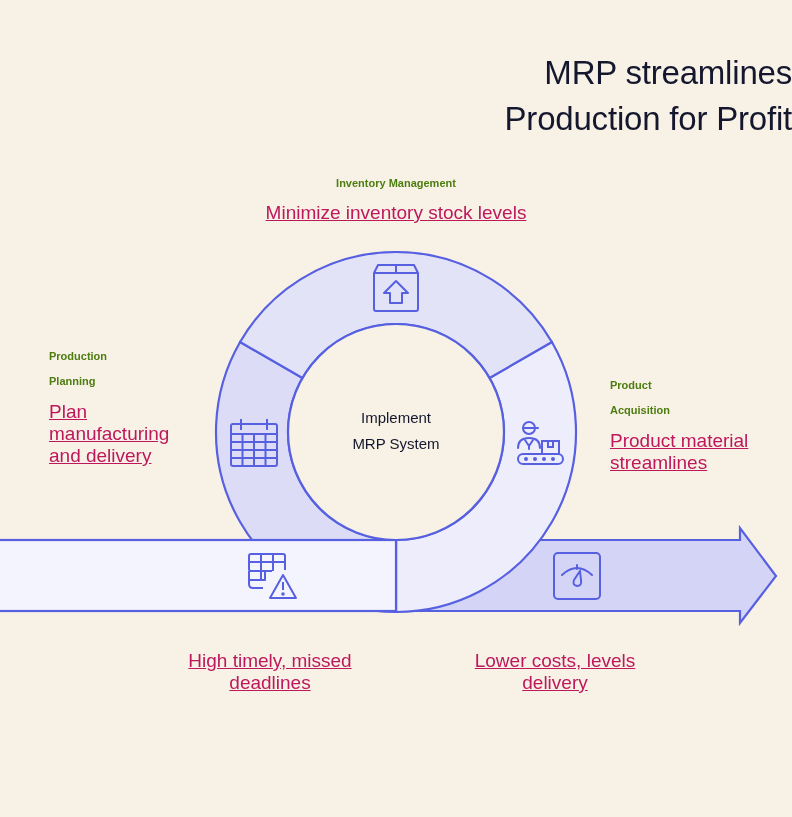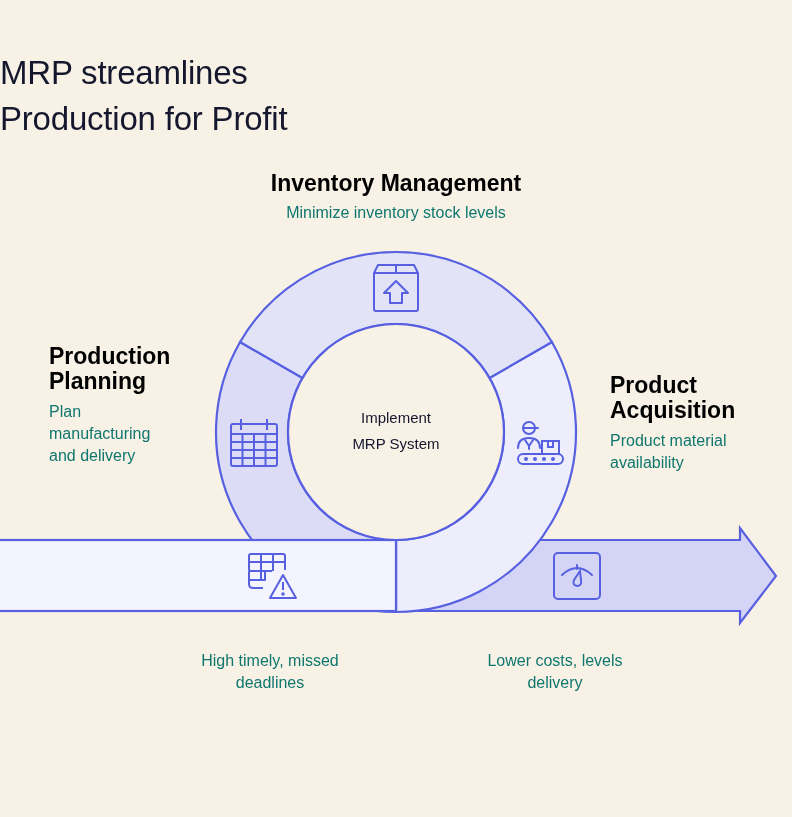--- a/index.html
+++ b/index.html
@@ -4,31 +4,31 @@
 <style>
   html, body { margin: 0; padding: 0; }
   body {
     width: 792px; height: 817px; overflow: hidden;
     background: #f8f2e6;
     font-family: "Liberation Sans", "DejaVu Sans", sans-serif;
     position: relative;
   }
   .title {
     position: absolute; left: 0; width: 792px; top: 50px;
-    text-align: left; font-size: 33px; line-height: 46px;
+    text-align: right; font-size: 33px; line-height: 46px;
     color: #14172e; font-weight: 500; letter-spacing: -0.2px;
   }
   .title div { white-space: nowrap; }
   svg.diagram { position: absolute; left: 0; top: 0; }
   .label { position: absolute; }
   .label .head {
-    color: #000000; font-weight: bold; font-size: 23px; line-height: 25px;
+    color: #4d7c0f; font-weight: bold; font-size: 11px; line-height: 25px;
   }
   .label .desc {
-    color: #0f766e; font-size: 16px; line-height: 22px; margin-top: 7px;
+    color: #be185d; font-size: 19px; line-height: 22px; margin-top: 7px; text-decoration: underline;
   }
   .center { text-align: center; }
   .center-text {
     position: absolute; left: 296px; width: 200px; top: 405px;
     text-align: center; color: #14172e; font-size: 15px; line-height: 26px;
   }
 </style>
 </head>
 <body>
 
@@ -114,21 +114,21 @@
   </div>
 </div>
 
 <div class="label" style="left:610px; top:373px; width:180px;">
   <div class="head">
     <div>Product</div>
     <div>Acquisition</div>
   </div>
   <div class="desc">
     <div>Product material</div>
-    <div>availability</div>
+    <div>streamlines</div>
   </div>
 </div>
 
 <div class="center-text">
   <div>Implement</div>
   <div>MRP System</div>
 </div>
 
 <div class="label center" style="left:150px; width:240px; top:643px;">
   <div class="desc">

